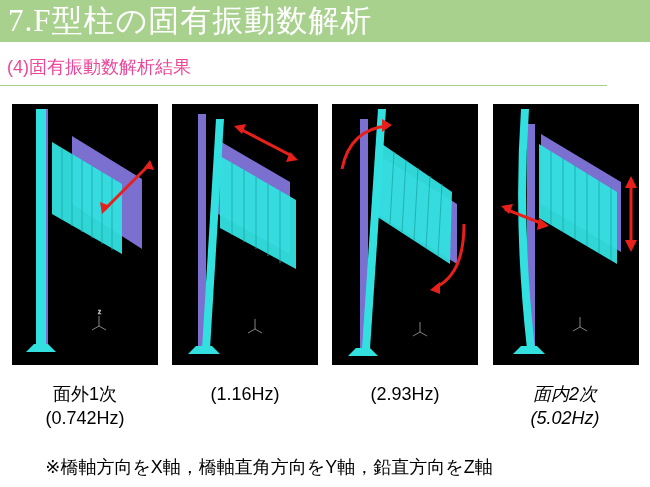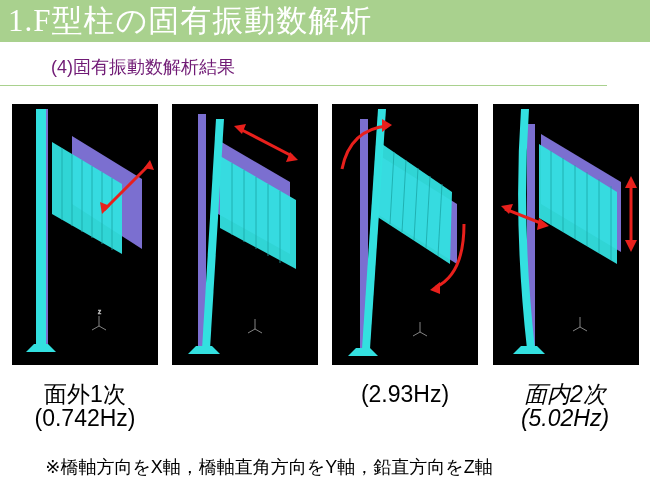--- a/index.html
+++ b/index.html
@@ -1,32 +1,32 @@
 <!DOCTYPE html>
 <html><head>
 <meta charset="utf-8">
 <style>
   html, body { margin:0; padding:0; }
   body { width:650px; height:487px; background:#ffffff; position:relative; overflow:hidden;
          font-family:"Liberation Sans","DejaVu Sans",sans-serif; }
   .title-band { position:absolute; left:0; top:0; width:650px; height:42px; background:#a9d18e; }
   .title-text { position:absolute; left:8px; top:2px; font-family:"Liberation Serif","DejaVu Serif",serif;
                 font-size:31px; line-height:38px; color:#ffffff; letter-spacing:1px; white-space:nowrap; }
-  .subtitle { position:absolute; left:7px; top:55px; font-size:18px; line-height:24px; color:#701a75; white-space:nowrap;margin-left:44px; }
+  .subtitle { position:absolute; left:7px; top:55px; font-size:18px; line-height:24px; color:#ec4899; white-space:nowrap; }
   .divider { position:absolute; left:0; top:85px; width:607px; height:1px; background:#a9d18e; }
   .fig { position:absolute; top:104px; width:146px; height:261px; background:#000; overflow:hidden; }
   .fig svg { display:block; }
-  .caption { position:absolute; top:382px; width:150px; text-align:center; font-size:23px; line-height:24px; color:#000; }
+  .caption { position:absolute; top:382px; width:150px; text-align:center; font-size:18px; line-height:24px; color:#000; }
   .footnote { position:absolute; left:0; top:455px; width:538px; text-align:center; font-size:18px; line-height:24px; color:#000; }
 </style>
 </head>
 <body>
 
 <div class="title-band">
-  <div class="title-text">1.F型柱の固有振動数解析</div>
+  <div class="title-text">7.F型柱の固有振動数解析</div>
 </div>
 <div class="subtitle">(4)固有振動数解析結果</div>
 <div class="divider"></div>
 
 <div class="fig" style="left:12px;">
   <svg width="146" height="261" viewBox="0 0 146 261">
 
     <rect x="28" y="5" width="8" height="240" fill="#7b6fd0"></rect>
     <polygon points="60,32 130,75 130,145 60,100" fill="#7b6fd0"></polygon>
 
@@ -140,20 +140,21 @@
         <line x1="87" y1="223" x2="94" y2="227"></line>
     </g>
   </svg>
 </div>
 
 <div class="caption" style="left:10px;">
   <div>面外1次</div>
   <div>(0.742Hz)</div>
 </div>
 <div class="caption" style="left:170px;">
+  <div>(1.16Hz)</div>
 </div>
 <div class="caption" style="left:330px;">
   <div>(2.93Hz)</div>
 </div>
 <div class="caption" style="left:490px;font-style:italic;">
   <div>面内2次</div>
   <div>(5.02Hz)</div>
 </div>
 
 <div class="footnote">※橋軸方向をX軸，橋軸直角方向をY軸，鉛直方向をZ軸</div>

